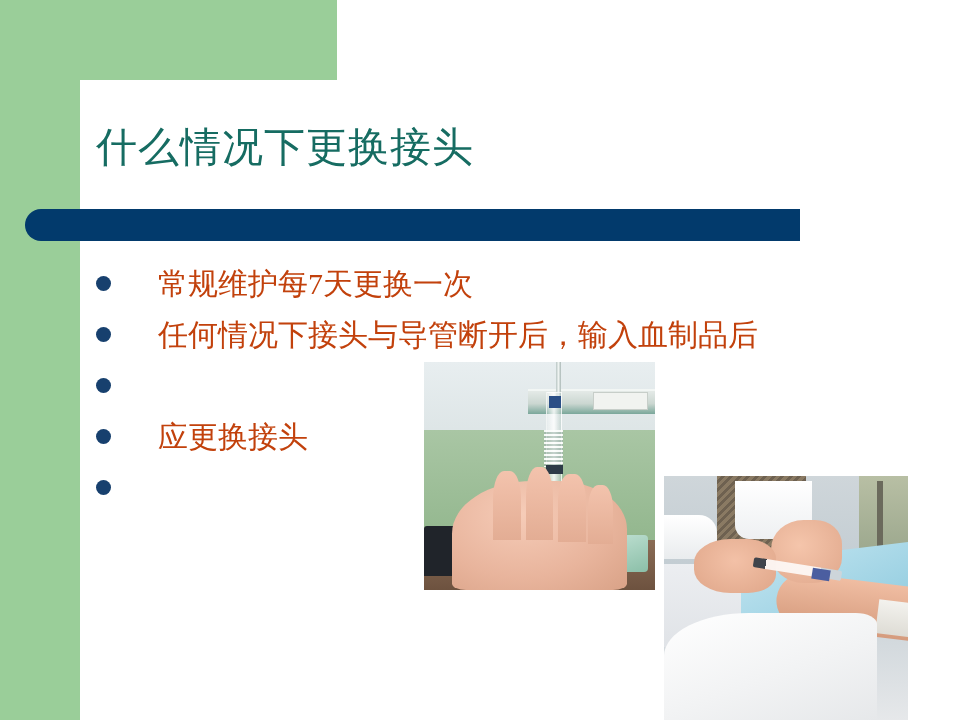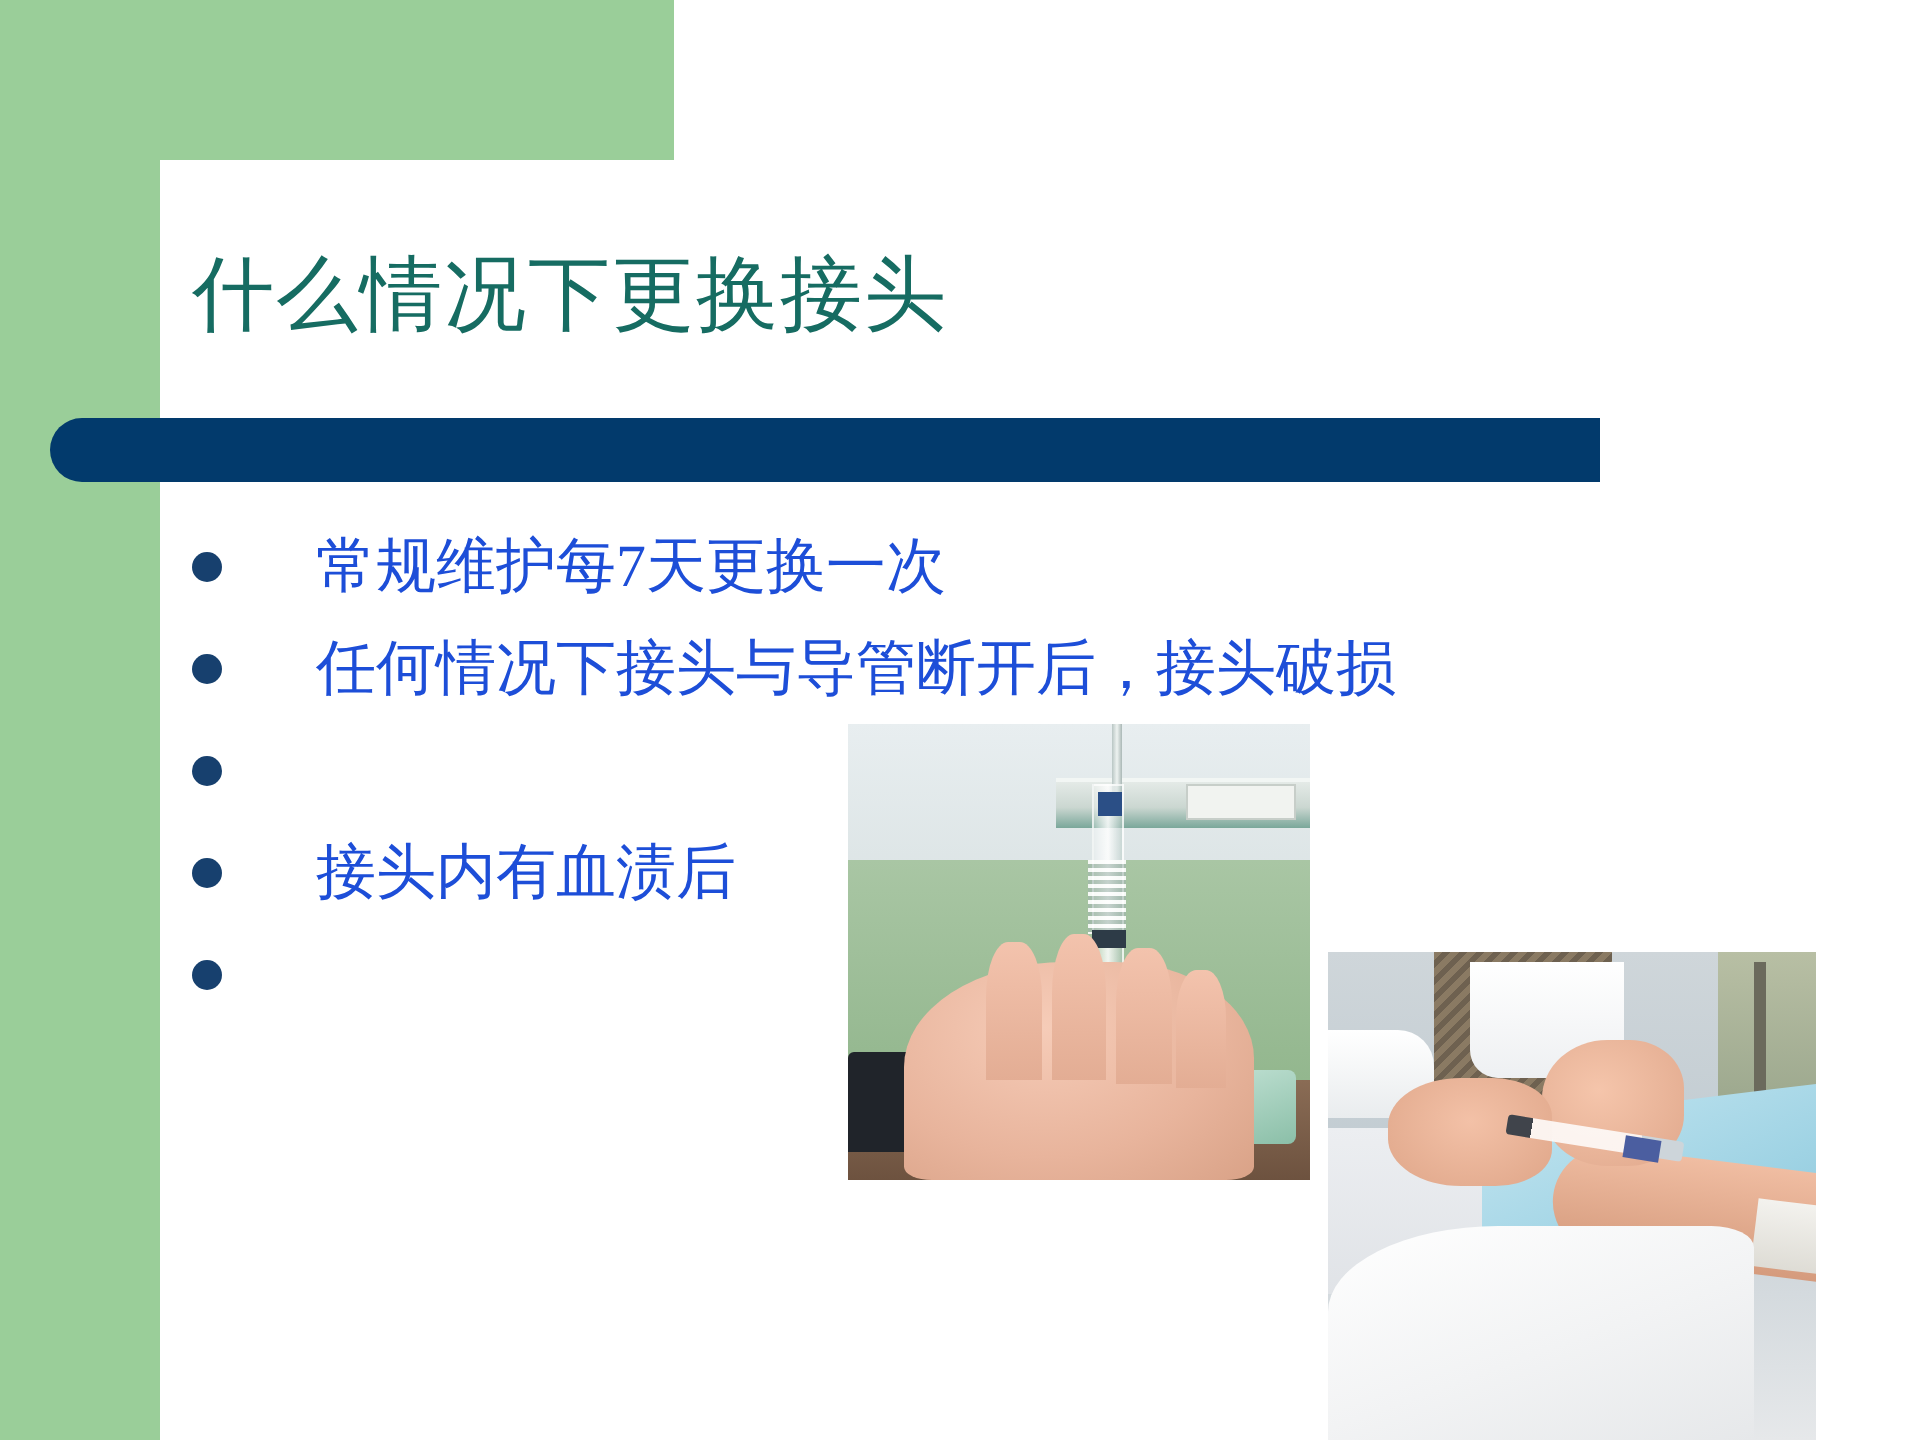--- a/index.html
+++ b/index.html
@@ -84,21 +84,21 @@
     width: 15px;
     height: 15px;
     border-radius: 50%;
     background: #17406E;
     flex: 0 0 auto;
     margin-right: 47px;
   }
   .bullet-text {
     font-size: 30px;
     line-height: 1.1;
-    color: #1d4ed8;
+    color: #c2410c;
     white-space: nowrap;
   }
 
   
   .photo {
     position: absolute;
     overflow: hidden;
   }
 
   .photo-syringe {
@@ -269,30 +269,30 @@
 
   <div class="bullet-list">
 
     <div class="bullet-row">
       <span class="bullet-dot"></span>
       <span class="bullet-text">常规维护每7天更换一次</span>
     </div>
 
     <div class="bullet-row">
       <span class="bullet-dot"></span>
-      <span class="bullet-text">任何情况下接头与导管断开后，接头破损</span>
-    </div>
-
-    <div class="bullet-row">
-      <span class="bullet-dot"></span>
-    </div>
-
-    <div class="bullet-row">
-      <span class="bullet-dot"></span>
-      <span class="bullet-text">接头内有血渍后</span>
+      <span class="bullet-text">任何情况下接头与导管断开后，输入血制品后</span>
+    </div>
+
+    <div class="bullet-row">
+      <span class="bullet-dot"></span>
+    </div>
+
+    <div class="bullet-row">
+      <span class="bullet-dot"></span>
+      <span class="bullet-text">应更换接头</span>
     </div>
 
     <div class="bullet-row">
       <span class="bullet-dot"></span>
     </div>
 
   </div>
 
   <div class="photo photo-syringe">
     <div class="ps-wall-upper"></div>

